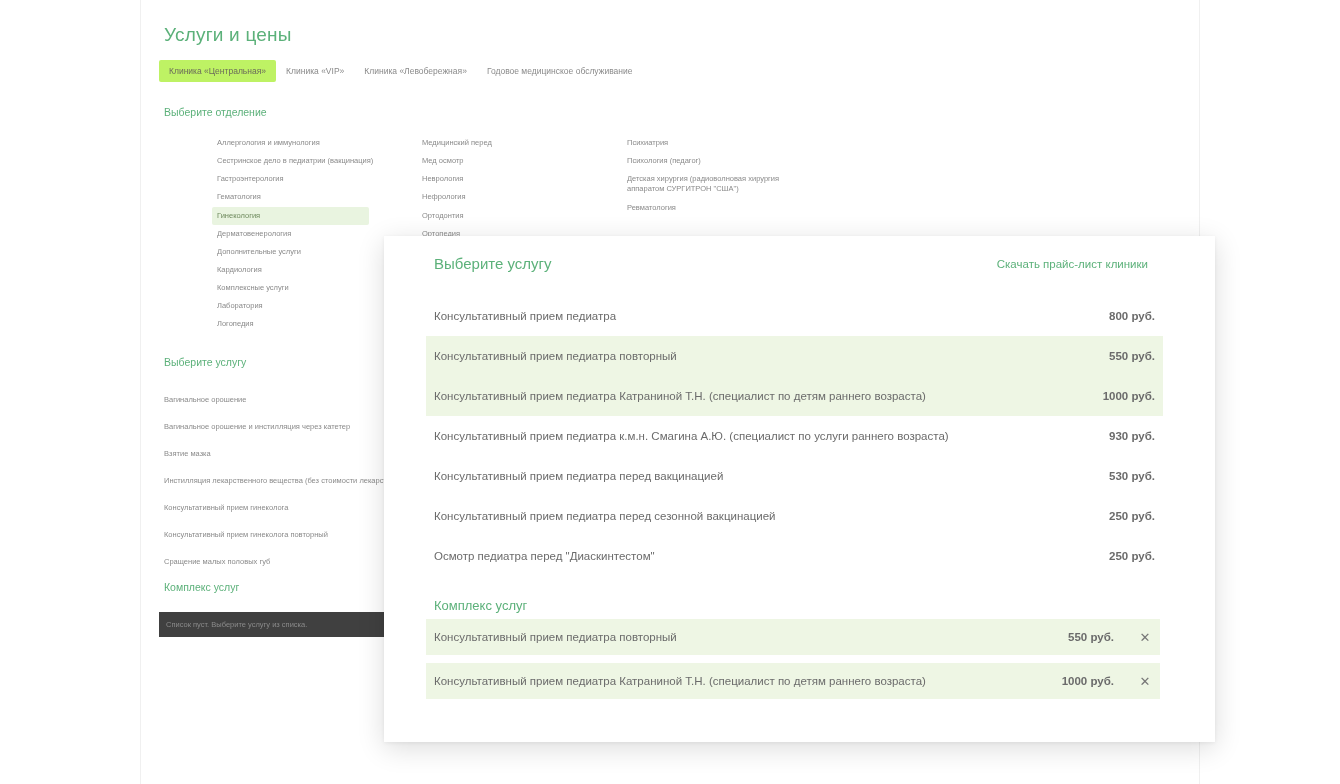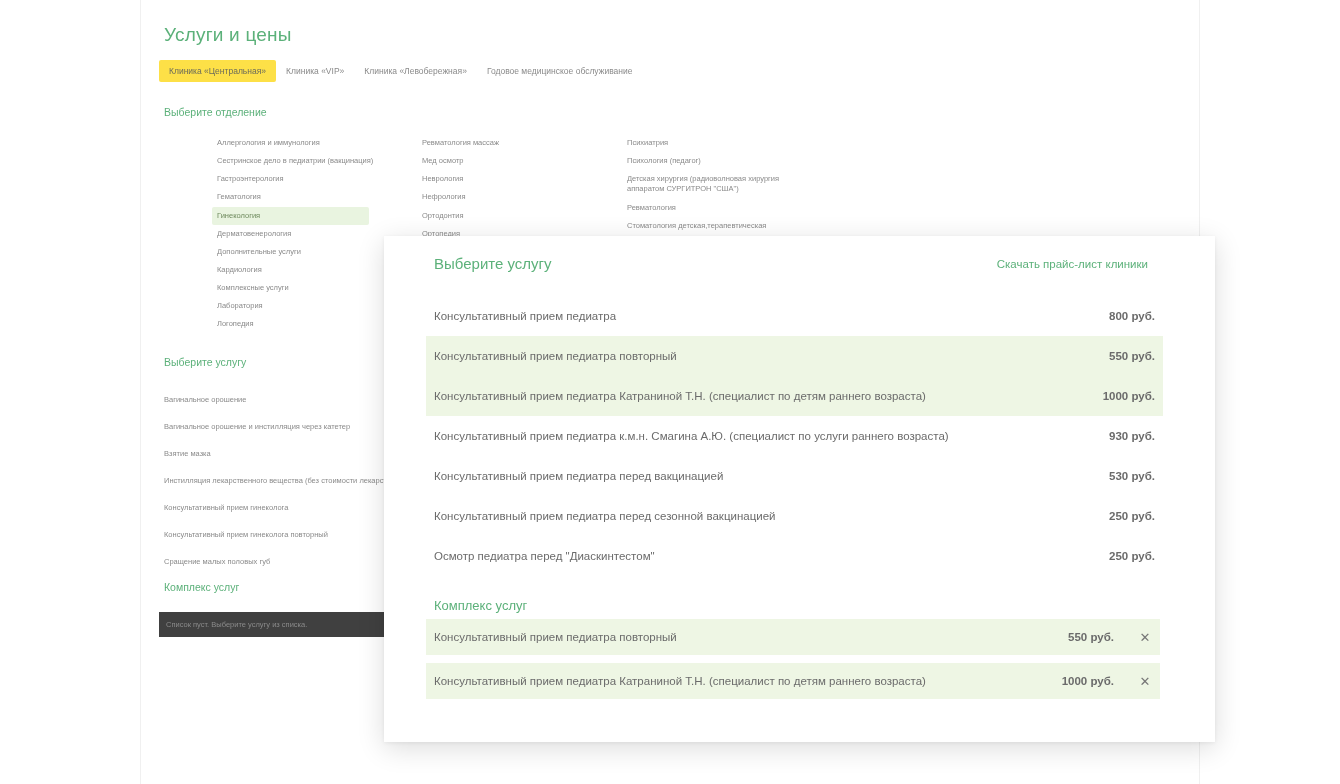--- a/index.html
+++ b/index.html
@@ -46,21 +46,21 @@
     align-items: center;
   }
   .tab {
     font-size: 8.5px;
     color: #8a8a8a;
     padding: 6px 10px;
     white-space: nowrap;
     border-radius: 2px;
   }
   .tab.active {
-    background: #fde047;
+    background: #bef264;
     color: #6b6b5a;
   }
 
   .section-head {
     position: absolute;
     font-size: 10.5px;
     color: #5cb17a;
   }
   #bg-dept-head { left: 23px; top: 106px; }
   #bg-serv-head { left: 23px; top: 356px; }
@@ -240,37 +240,36 @@
           <div class="dept-item">Гематология</div>
           <div class="dept-item selected">Гинекология</div>
           <div class="dept-item">Дерматовенерология</div>
           <div class="dept-item">Дополнительные услуги</div>
           <div class="dept-item">Кардиология</div>
           <div class="dept-item">Комплексные услуги</div>
           <div class="dept-item">Лаборатория</div>
           <div class="dept-item">Логопедия</div>
         </div>
         <div class="dept-col">
-          <div class="dept-item">Ревматология массаж</div>
+          <div class="dept-item">Медицинский перед</div>
           <div class="dept-item">Мед осмотр</div>
           <div class="dept-item">Неврология</div>
           <div class="dept-item">Нефрология</div>
           <div class="dept-item">Ортодонтия</div>
           <div class="dept-item">Ортопедия</div>
           <div class="dept-item">Оториноларингология</div>
           <div class="dept-item">Офтальмология</div>
           <div class="dept-item">Педиатрия</div>
           <div class="dept-item wrap">Сестринское дело в педиатрии (прививки)</div>
         </div>
         <div class="dept-col">
           <div class="dept-item">Психиатрия</div>
           <div class="dept-item">Психология (педагог)</div>
           <div class="dept-item wrap">Детская хирургия (радиоволновая хирургия аппаратом СУРГИТРОН "США")</div>
           <div class="dept-item">Ревматология</div>
-          <div class="dept-item">Стоматология детская,терапевтическая</div>
         </div>
       </div>
 
     <div class="section-head" id="bg-serv-head">Выберите услугу</div>
 
     <div class="bg-serv-list" id="bgserv-host">
         <div class="bg-serv-item">Вагинальное орошение</div>
         <div class="bg-serv-item">Вагинальное орошение и инстилляция через катетер</div>
         <div class="bg-serv-item">Взятие мазка</div>
         <div class="bg-serv-item">Инстилляция лекарственного вещества (без стоимости лекарств)</div>

